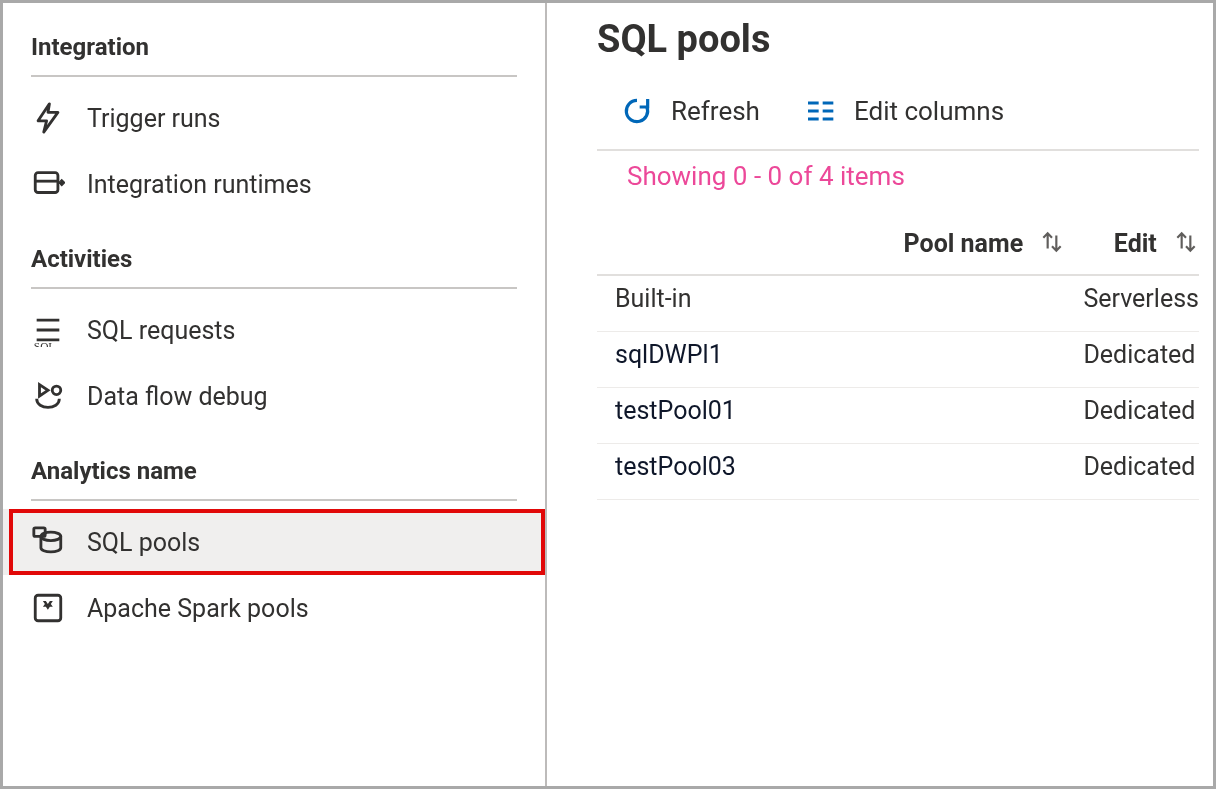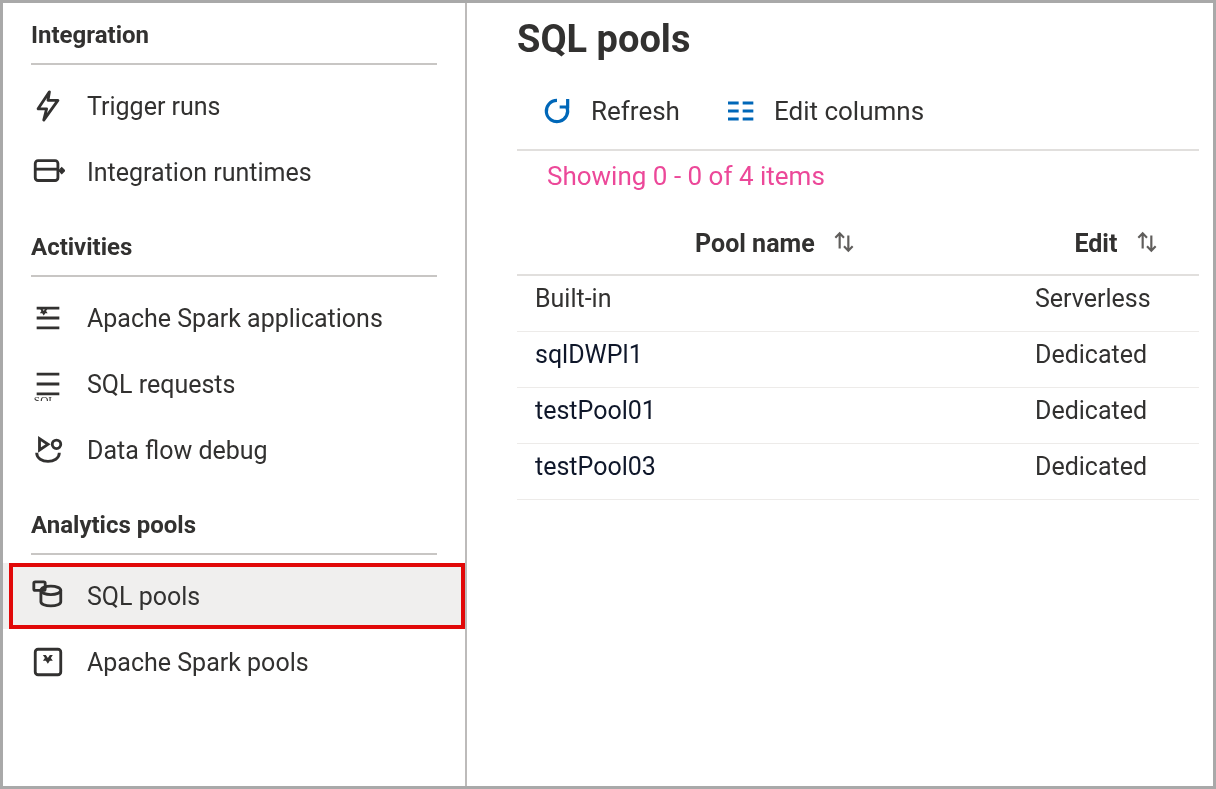--- a/index.html
+++ b/index.html
@@ -12,24 +12,24 @@
     height: 789px;
     overflow: hidden;
     border: 3px solid #a9a9a9;
   }
   .layout {
     display: flex;
     height: 100%;
   }
   
   .sidebar {
-    width: 464px;
+    width: 544px;
     border-right: 2px solid #bdbbba;
     background: #ffffff;
-    padding-top: 8px;
+    padding-top: 20px;
     position: relative;
   }
   .section-header {
     font-weight: 700;
     font-size: 24px;
     padding: 10px 28px 14px 28px;
   }
   .section-rule {
     border: none;
     border-top: 2px solid #c8c6c4;
@@ -110,21 +110,21 @@
     padding: 10px 0 22px 30px;
     font-size: 26px;
     color: #ec4899;
   }
 
   table.data {
     width: 100%;
     border-collapse: collapse;
   }
   table.data th {
-    text-align: center;
+    text-align: right;
     font-weight: 700;
     font-size: 25px;
     padding: 16px 0 16px 18px;
     border-bottom: 2px solid #e1dfdd;
   }
   table.data th .sort {
     display:inline-flex; width:26px; height:26px; vertical-align:-3px; margin-left:10px; color:#605e5c;
   }
   table.data th .sort svg { width:100%; height:100%; }
   table.data td {
@@ -217,44 +217,36 @@
         </span>
       <span>Integration runtimes</span>
     </div>
 
     <div class="section-gap"></div>
     <div class="section-header">Activities</div>
     <hr class="section-rule">
     <div class="nav-item">
       <span class="icon">
           <svg viewBox="0 0 24 24">
-            <use href="#ic-sparkapp"></use>
-          </svg>
-        </span>
-      <span>Apache Spark applications</span>
-    </div>
-    <div class="nav-item">
-      <span class="icon">
-          <svg viewBox="0 0 24 24">
             <use href="#ic-sqlreq"></use>
           </svg>
         </span>
       <span>SQL requests</span>
     </div>
     <div class="nav-item">
       <span class="icon">
           <svg viewBox="0 0 24 24">
             <use href="#ic-dataflow"></use>
           </svg>
         </span>
       <span>Data flow debug</span>
     </div>
 
     <div class="section-gap"></div>
-    <div class="section-header">Analytics pools</div>
+    <div class="section-header">Analytics name</div>
     <hr class="section-rule">
     <div class="nav-item selected">
       <span class="icon">
           <svg viewBox="0 0 24 24">
             <use href="#ic-sqlpool"></use>
           </svg>
         </span>
       <span>SQL pools</span>
       <span class="selected-outline"></span>
     </div>

